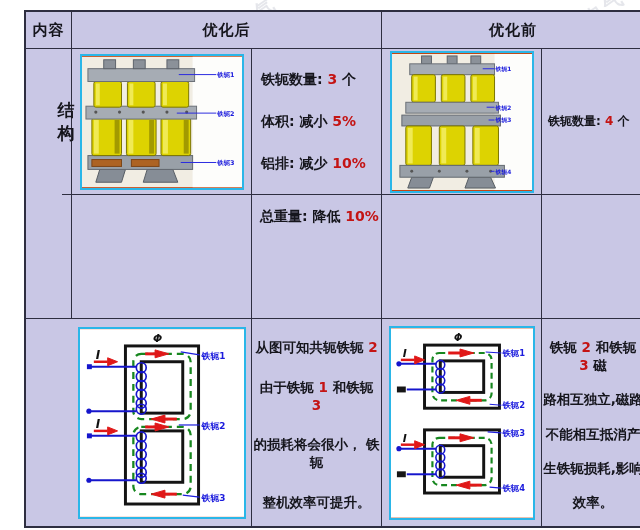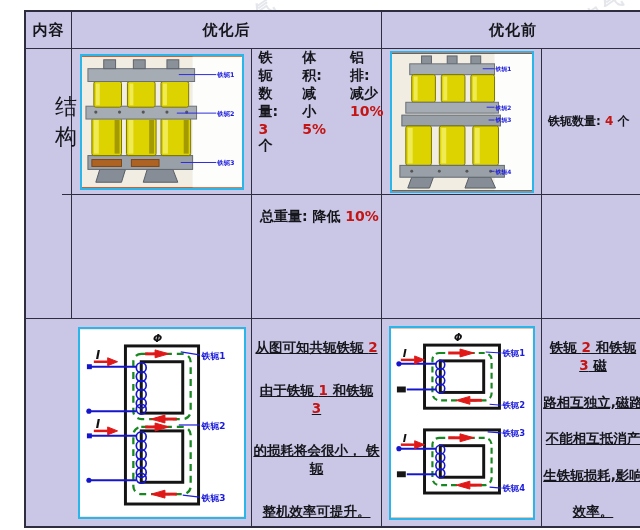--- a/index.html
+++ b/index.html
@@ -11,26 +11,26 @@
   .wm-logo{position:absolute;opacity:.34;pointer-events:none;}
   
   .tbl{position:absolute;left:24px;top:10px;width:622px;height:518px;box-sizing:border-box;
        border:2px solid #2e2e40;background:#c9c7e5;display:grid;
        grid-template-columns:46px 180px 130px 160px 102px;
        grid-template-rows:37px 146px 124px 207px;}
   .c{box-sizing:border-box;border-right:1px solid #2e2e40;border-bottom:1px solid #2e2e40;
      position:relative;display:flex;align-items:center;justify-content:center;}
   .lc{border-right:none;} .lr{border-bottom:none;}
   .hdr{font-weight:bold;font-size:15px;letter-spacing:1px;}
-  .rowlab{font-weight:normal;font-size:22px;letter-spacing:1px;margin-left:36px;}
+  .rowlab{font-weight:bold;font-size:17px;letter-spacing:1px;margin-left:36px;}
   .imgbox{background:#c2410c;border:2px solid #2ab6e8;box-sizing:content-box;}
-  .txtcol{flex-direction:row;align-items:flex-start;justify-content:center;gap:24px;
+  .txtcol{flex-direction:column;align-items:flex-start;justify-content:center;gap:24px;
           padding-left:9px;font-size:14px;font-weight:bold;}
-  .mtxt{flex-direction:column;justify-content:space-between;padding:20px 1px 5px 1px;
-        font-size:13.5px;font-weight:bold;text-align:center;text-decoration:underline;}
+  .mtxt{flex-direction:column;justify-content:space-between;padding:20px 1px 14px 1px;
+        font-size:13.5px;font-weight:bold;text-align:center;}
   .mtxt div{width:100%;}
   .wline{align-items:flex-start;justify-content:flex-start;padding:13px 0 0 8px;
          font-size:14px;font-weight:bold;}
   .num{color:#c41414;}
   svg text{font-family:"DejaVu Sans",sans-serif;}
   .bluelab{fill:#1b1bdd;font-weight:bold;}
 </style>
 </head>
 <body>
 

